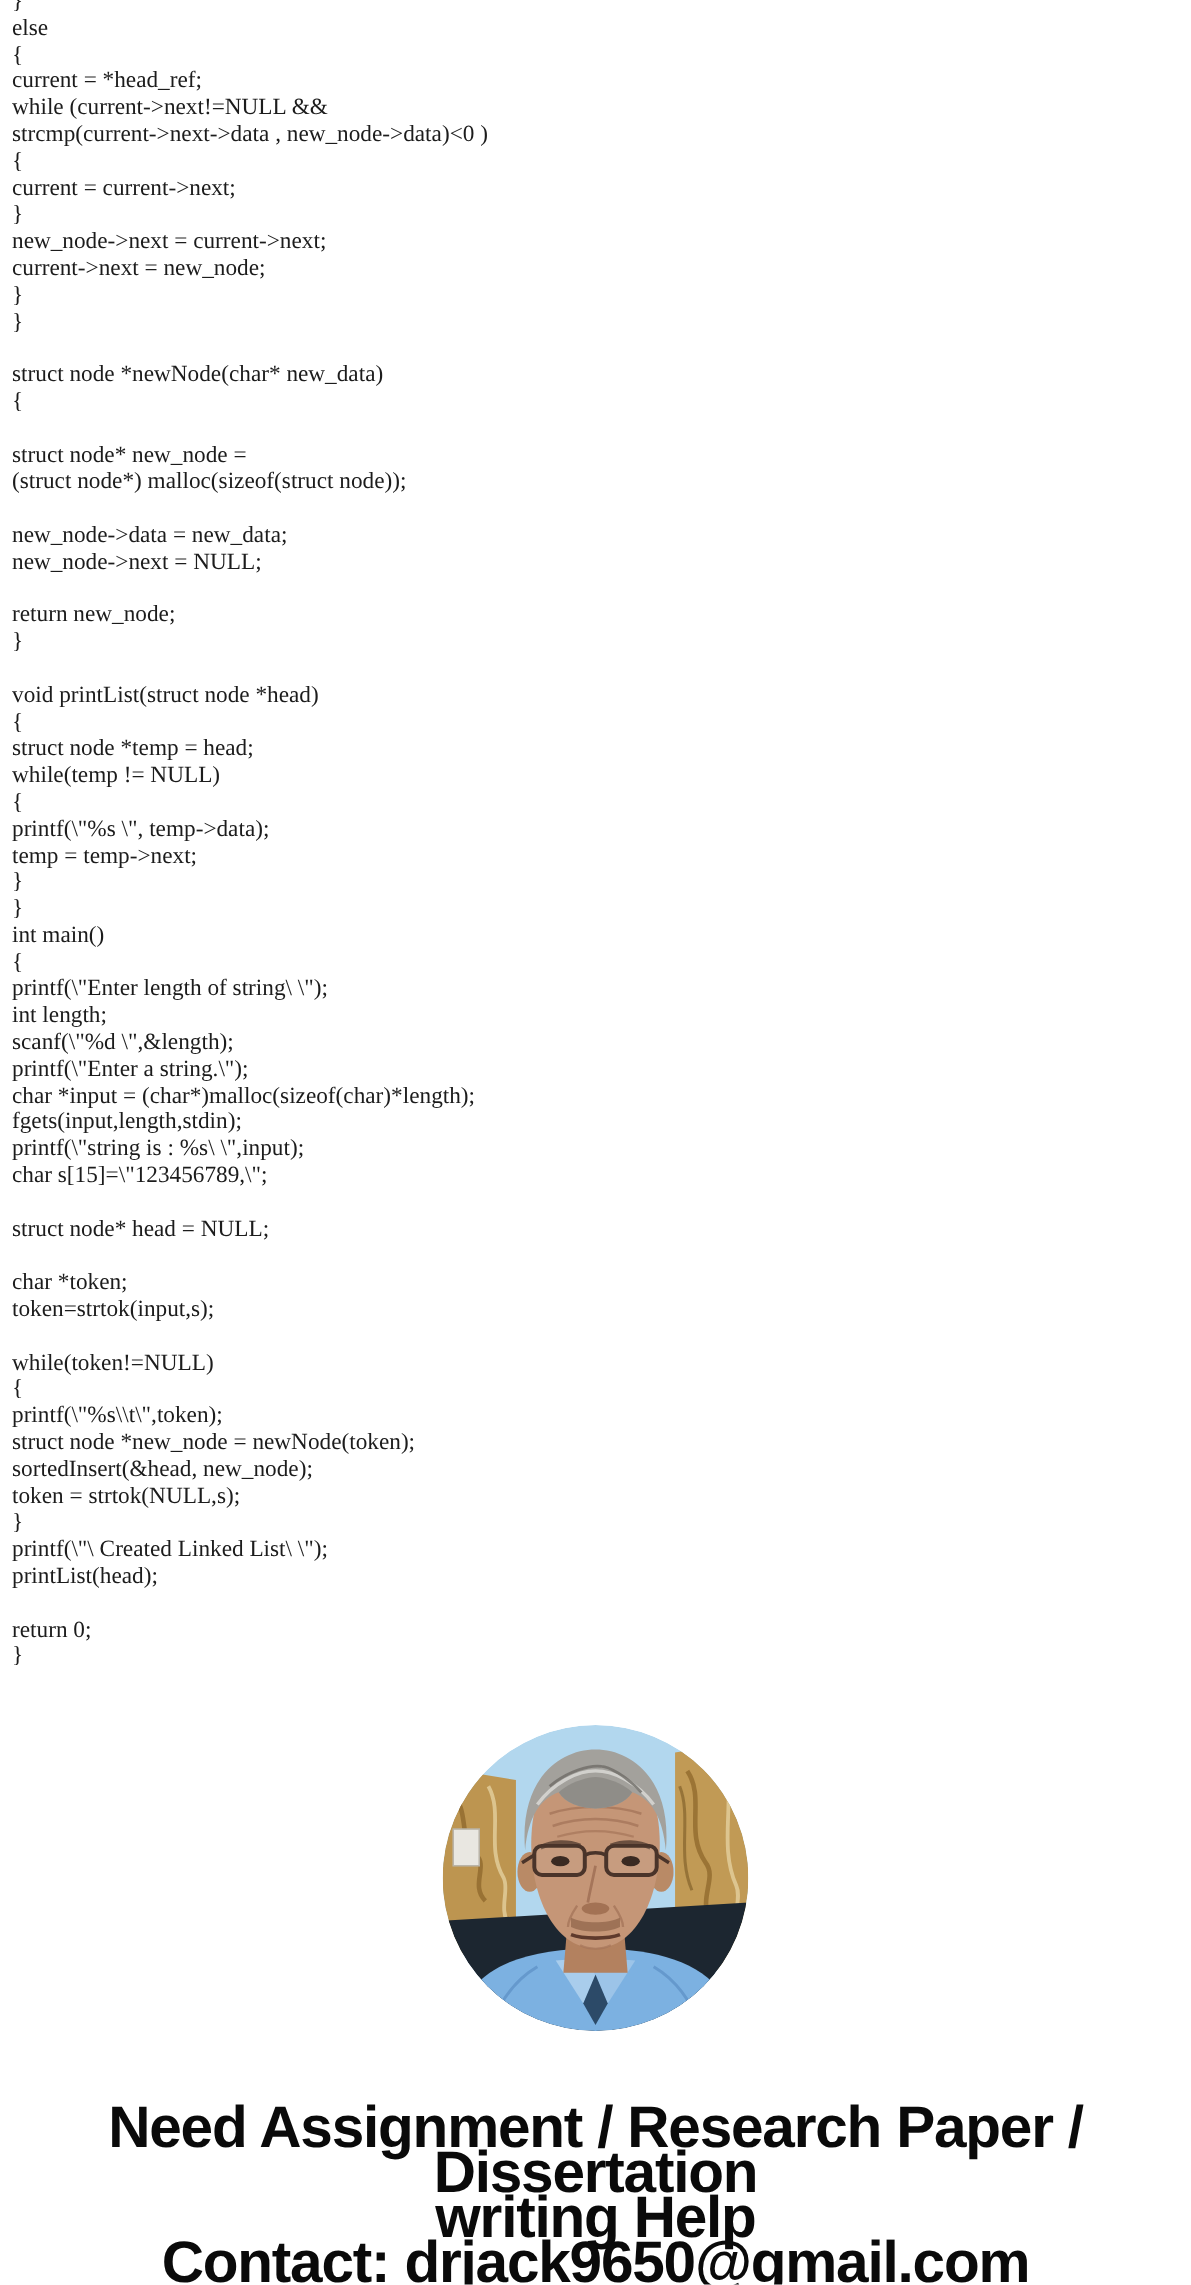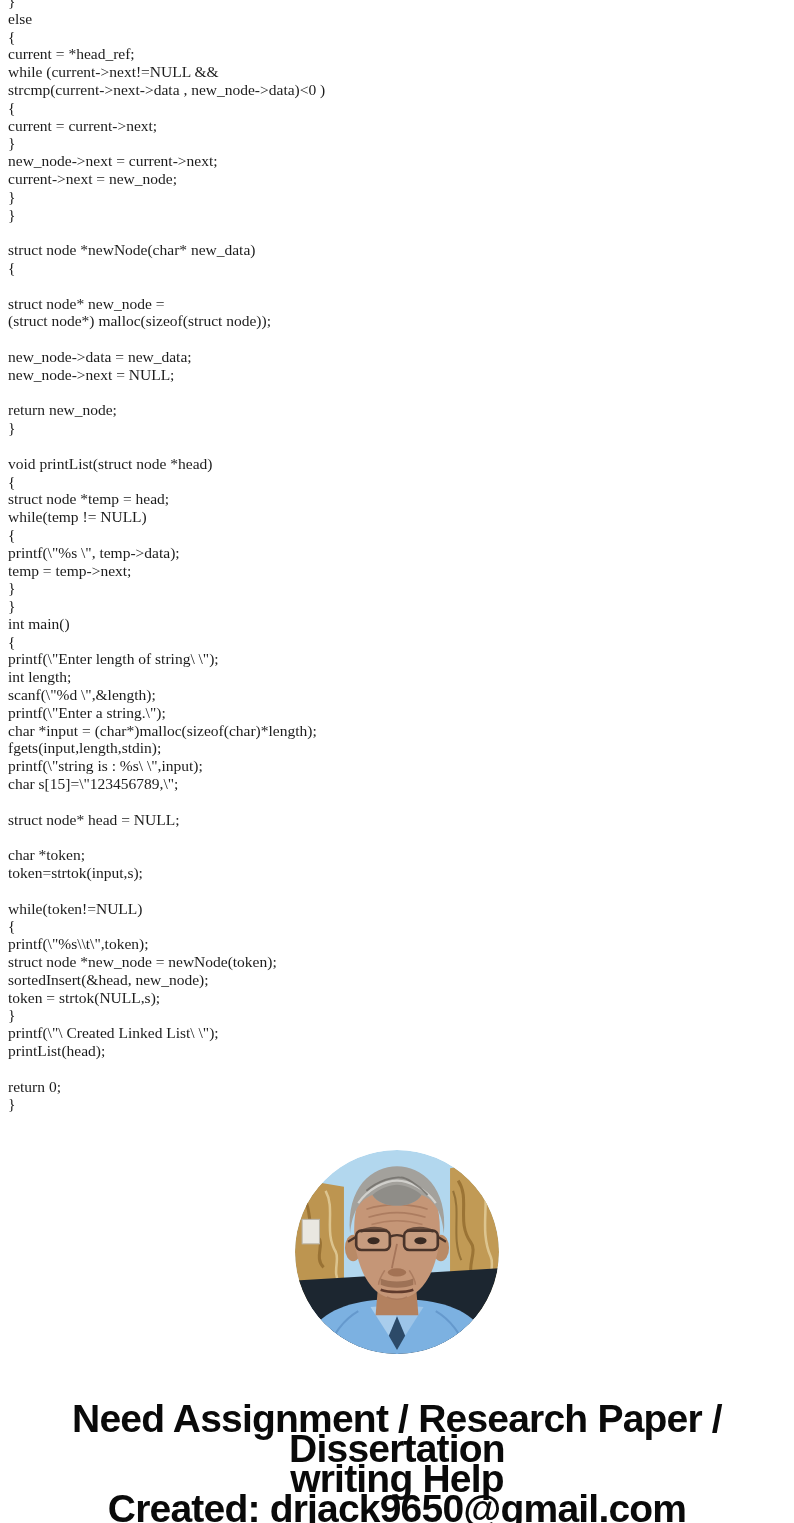--- a/index.html
+++ b/index.html
@@ -198,15 +198,15 @@
       <path d="M84,126 C92,130 108,130 116,126 L116,132 C108,136 92,136 84,132 Z" fill="#8d6248" opacity="0.7"></path>
       <path d="M84,137 C92,140 108,140 116,137" stroke="#5f3a2c" stroke-width="2.4" fill="none"></path>
       <path d="M90,144 C96,147 104,147 110,144" stroke="#a5755a" stroke-width="1.4" fill="none" opacity="0.7"></path>
     </g>
   </svg>
 </div>
 
 <div class="footer">
   <div class="footer-heading">Need Assignment / Research Paper / Dissertation
 writing Help</div>
-  <div class="footer-contact">Created: drjack9650@gmail.com</div>
+  <div class="footer-contact">Contact: drjack9650@gmail.com</div>
   <div class="faded-marks"></div>
 </div>
 
 </body></html>

